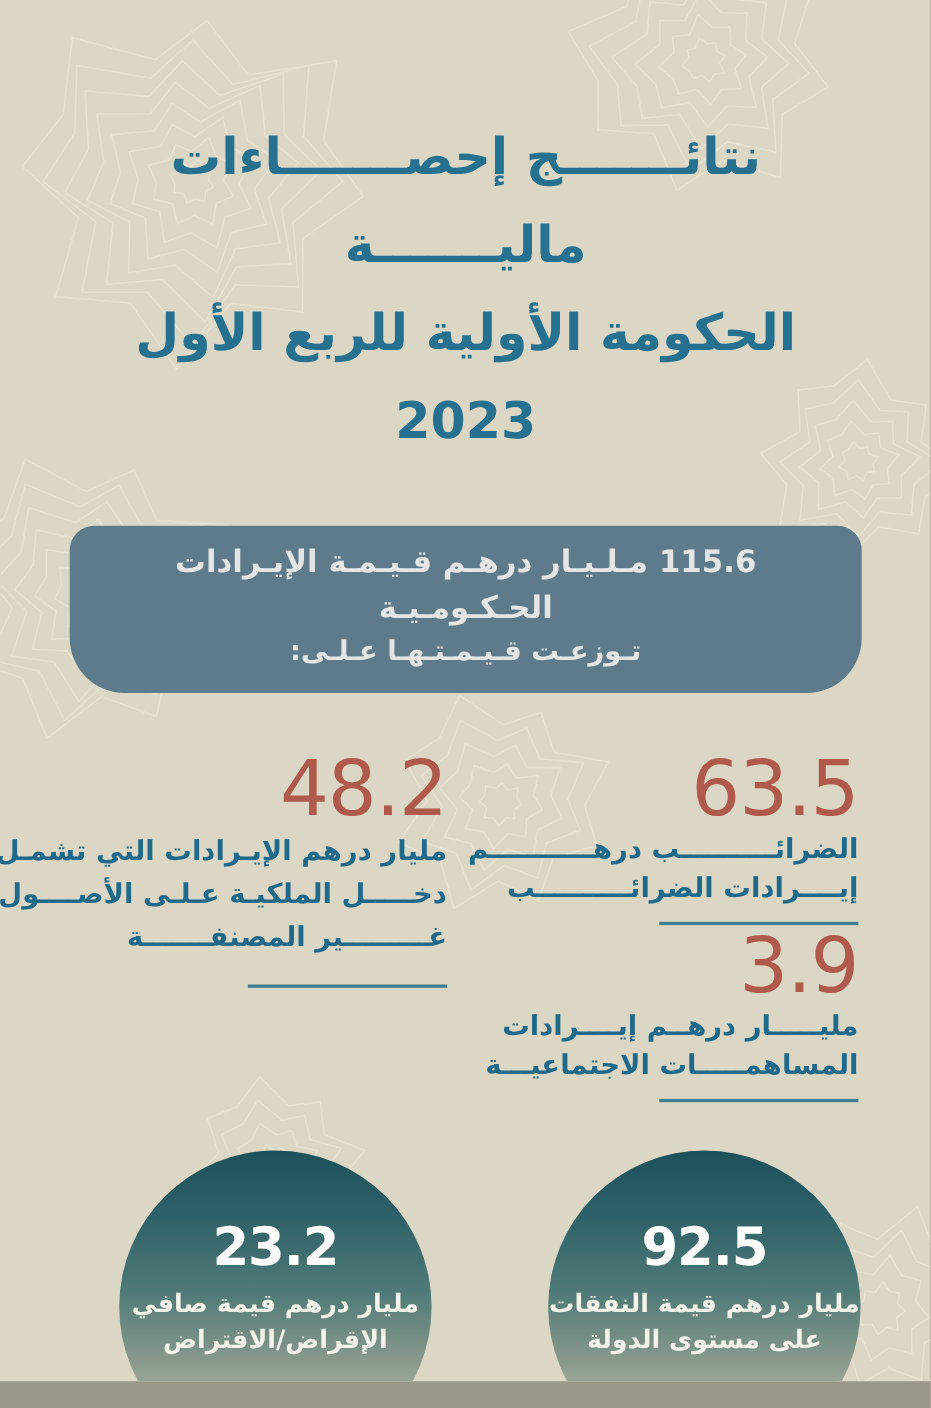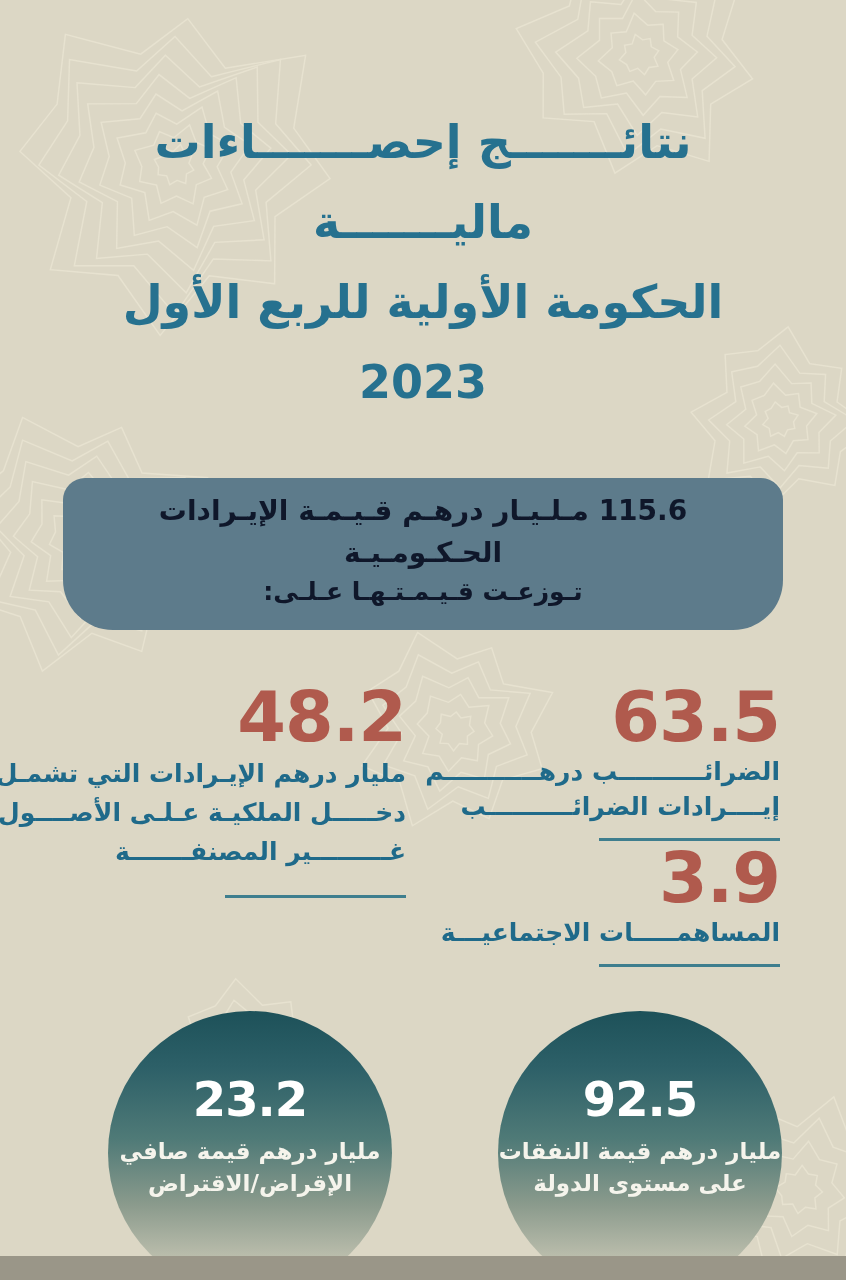--- a/index.html
+++ b/index.html
@@ -38,38 +38,38 @@
     font-weight:700;
     font-size:46px;
     line-height:80px;
   }
   .title span{display:block;}
   
   .banner{
     margin:56px 63px 0;
     background:var(--banner);
     border-radius:22px 22px 50px 50px;
-    color:#0f172a;
+    color:#e5e5e5;
     text-align:center;
     padding:12px 20px 20px;
   }
   .banner .b1{font-size:28px;font-weight:700;line-height:42px;}
   .banner .b2{font-size:25px;font-weight:700;line-height:36px;}
   
   .stats{
     display:grid;
     grid-template-columns:310px 336px;
     justify-content:space-between;
     padding:0 66px 0 70px;
     margin-top:50px;
   }
   .stat .num{
     color:var(--red);
     font-size:70px;
-    font-weight:700;
+    font-weight:400;
     line-height:74px;
     letter-spacing:-1px;
     text-align:start;
   }
   .stat .lbl{
     color:var(--teal-dark);
     font-size:25px;
     font-weight:700;
     line-height:35px;
     text-align:start;
@@ -167,20 +167,21 @@
 
       <div class="col col-right">
         <div class="stat">
           <div class="num">63.5</div>
           <div class="lbl">الضرائــــــــــب درهـــــــــــم</div>
           <div class="lbl">إيــــرادات الضرائــــــــــب</div>
           <div class="rule"></div>
         </div>
         <div class="stat">
           <div class="num">3.9</div>
+          <div class="lbl">مليـــــار درهــم إيــــرادات</div>
           <div class="lbl">المساهمـــــات الاجتماعيـــة</div>
           <div class="rule"></div>
         </div>
       </div>
 
       <div class="col col-left">
         <div class="stat">
           <div class="num">48.2</div>
           <div class="lbl">مليار درهم الإيـرادات التي تشمـل</div>
           <div class="lbl">دخـــــل الملكيـة عـلـى الأصــــول</div>

